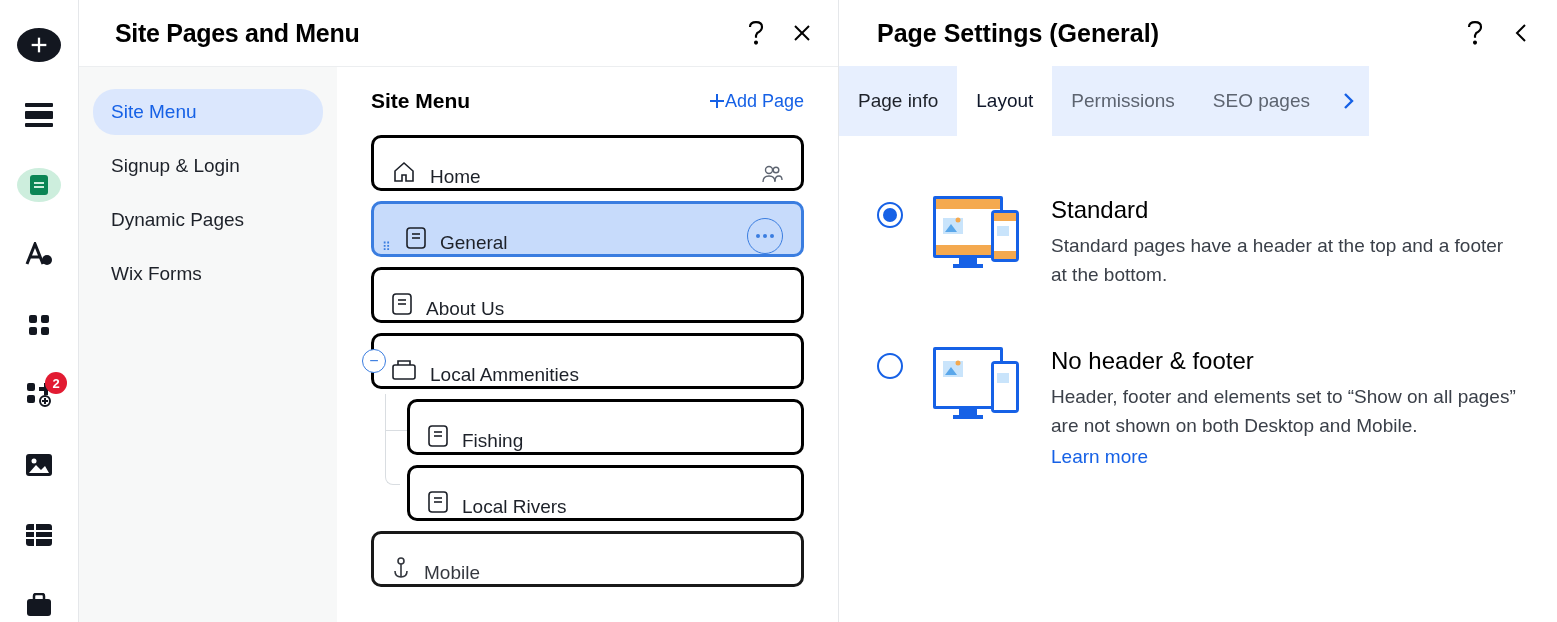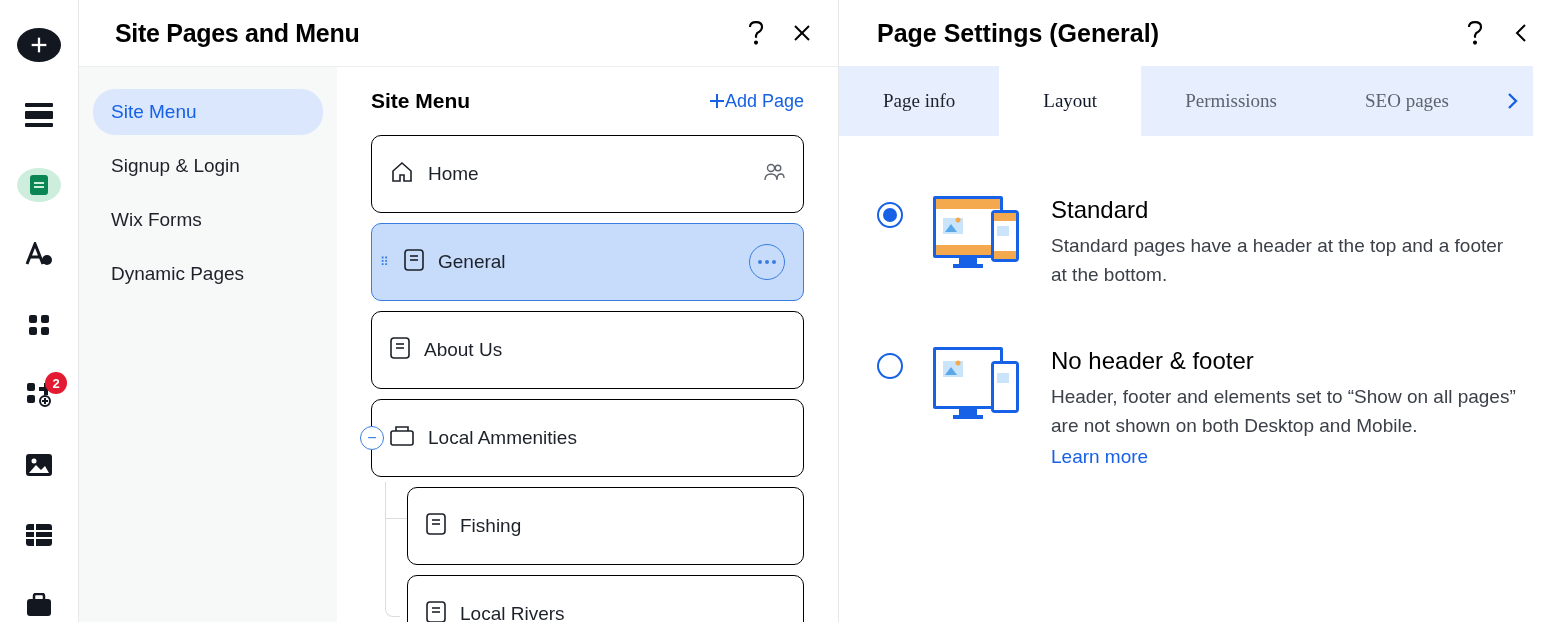--- a/index.html
+++ b/index.html
@@ -24,38 +24,38 @@
   
   .cats { width: 258px; background: #f7f8f8; padding: 22px 14px; display:flex; flex-direction:column; gap: 8px; flex-shrink:0;}
   .cat { padding: 12px 18px; border-radius: 22px; font-size: 19px; cursor: pointer; color:#1d2129;}
   .cat.active { background: #dbe7fd; color: #1661e6; }
 
   
   .tree { flex: 1; padding: 22px 34px 0 34px; overflow:auto;}
   .tree-head { display:flex; align-items:center; margin-bottom: 22px;}
   .tree-head h2 { font-size: 21px; font-weight: 600; flex:1;}
   .add-page { color: #1661e6; font-size: 18px; cursor:pointer; display:flex; align-items:center; }
-  .page-item { border: 1px solid #000000; border-radius: 10px; height: 78px; display: flex; align-items: center; padding: 0 18px; margin-bottom: 10px; font-size: 19px; color:#1d2129; gap: 14px; position:relative; cursor:pointer;}
+  .page-item { border: 3px solid #000000; border-radius: 10px; height: 56px; display: flex; align-items: flex-end; padding: 0 18px; margin-bottom: 10px; font-size: 19px; color:#1d2129; gap: 14px; position:relative; cursor:pointer;}
   .page-item.selected { background: #c7dbfb; border-color: #3a7de0; }
   .page-item .pg-label { flex:1; }
   .pg-action { width: 36px; height: 36px; border-radius:50%; border:1px solid #3a7de0; display:flex; align-items:center; justify-content:center; color:#3a7de0; cursor:pointer;}
   .drag-handle { position:absolute; left:8px; color:#3a7de0; font-size:12px;}
   .page-item.selected .page-icon-wrap{ margin-left:14px;}
   .children { padding-left: 36px; position:relative;}
   .children::before { content:""; position:absolute; left:14px; top:-5px; bottom:36px; width:14px; border-left:1px solid #d9dde1; border-bottom:1px solid #d9dde1; border-bottom-left-radius:8px;}
   .child-branch{position:absolute;left:14px;top:31px;width:22px;height:1px;background:#d9dde1;}
   .collapse-btn { position:absolute; left:-12px; top:50%; transform:translateY(-50%); width:24px; height:24px; border-radius:50%; background:#fff; border:1px solid #3a7de0; color:#3a7de0; display:flex; align-items:center; justify-content:center; font-size:16px; line-height:1; cursor:pointer;}
   .member-ico { color:#5d6470; }
 
   
   .panel2 { flex:1; border-left:1px solid #e5e7ea; display:flex; flex-direction:column;}
   .panel2-head { height:66px; display:flex; align-items:center; padding:0 22px 0 38px; gap:18px;}
   .panel2-head h1 { font-size:25px; font-weight:700; flex:1;}
   .tabs { height:70px; display:flex; border-bottom:0;}
-  .tab { flex:0 0 auto; padding:0 44px; display:flex; align-items:center; font-size:19px; cursor:pointer; background:#e7effe; color:#1d2129;font-family:Liberation Serif, serif;}
+  .tab { flex:0 0 auto; padding:0 19px; display:flex; align-items:center; font-size:19px; cursor:pointer; background:#e7effe; color:#1d2129;}
   .tab.inactive{ color:#5d6470; }
   .tab.active-tab { background:#fff; color:#0f172a;}
   .tab-arrow { width:40px; display:flex; align-items:center; justify-content:center; background:#e7effe; color:#1661e6; cursor:pointer;}
   .panel2-body { flex:1; padding: 60px 38px; display:flex; flex-direction:column; gap:58px; overflow:auto;}
   .opt { display:flex; align-items:flex-start; gap:26px;}
   .radio { width:26px; height:26px; border:2px solid #1661e6; border-radius:50%; margin-top:6px; flex-shrink:0; display:flex; align-items:center; justify-content:center; cursor:pointer;}
   .radio.checked::after{ content:""; width:14px; height:14px; border-radius:50%; background:#1661e6;}
   .layout-illus { width:96px; flex-shrink:0;}
   .opt-text h3{ font-size:24px; font-weight:500; margin-bottom:8px;}
   .opt-text p{ font-size:19px; color:#3b4049; line-height:1.5;}
@@ -148,22 +148,22 @@
       <svg width="18" height="18" viewBox="0 0 18 18" stroke="currentColor" stroke-width="2">
           <line x1="2" y1="2" x2="16" y2="16"></line>
           <line x1="16" y1="2" x2="2" y2="16"></line>
         </svg>
     </div>
   </div>
   <div class="panel1-body">
     <div class="cats">
       <div class="cat active">Site Menu</div>
       <div class="cat">Signup &amp; Login</div>
+      <div class="cat">Dynamic Pages</div>
       <div class="cat">Wix Forms</div>
-      <div class="cat">Dynamic Pages</div>
     </div>
     <div class="tree">
       <div class="tree-head">
         <h2>Site Menu</h2>
         <div class="add-page">
           <svg width="16" height="16" viewBox="0 0 16 16" stroke="#1661e6" stroke-width="2">
               <line x1="8" y1="1" x2="8" y2="15"></line>
               <line x1="1" y1="8" x2="15" y2="8"></line>
             </svg>
           <span>Add Page</span>

